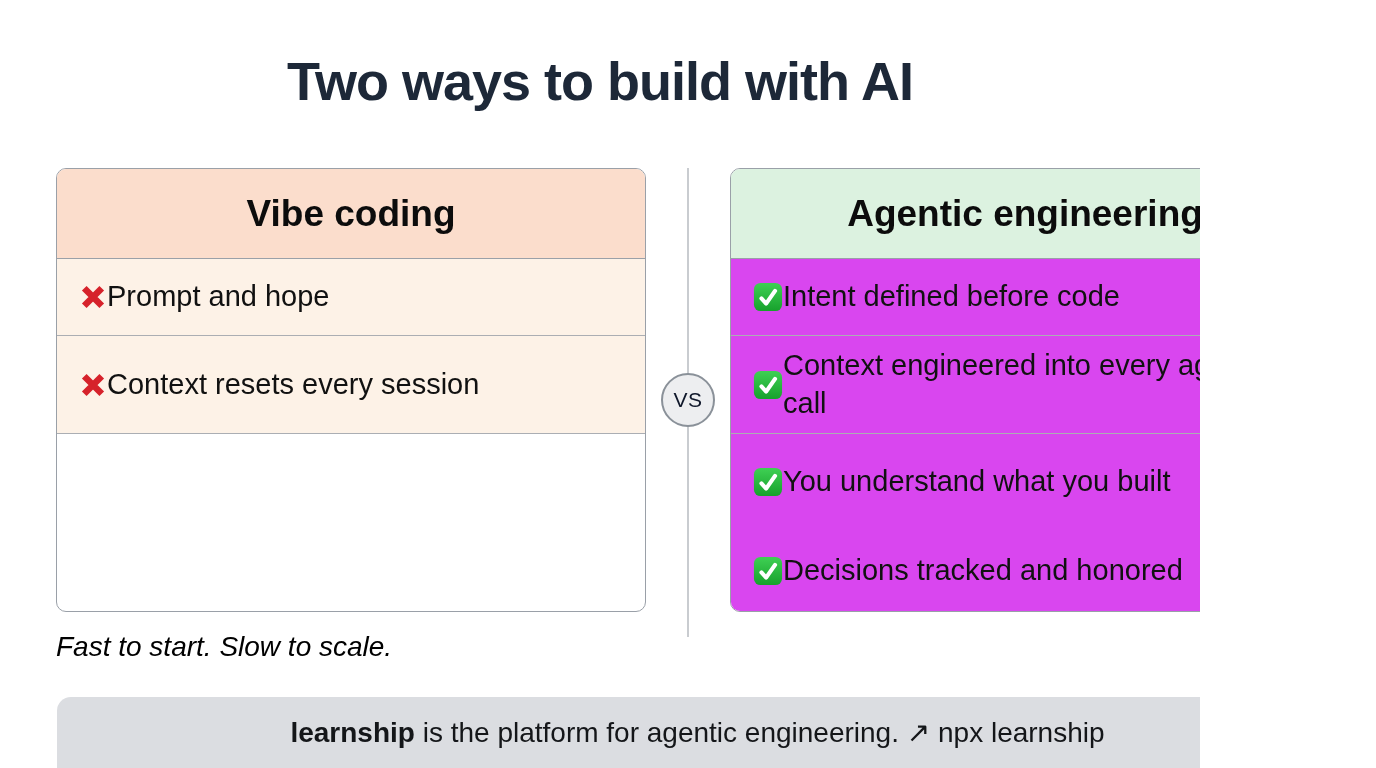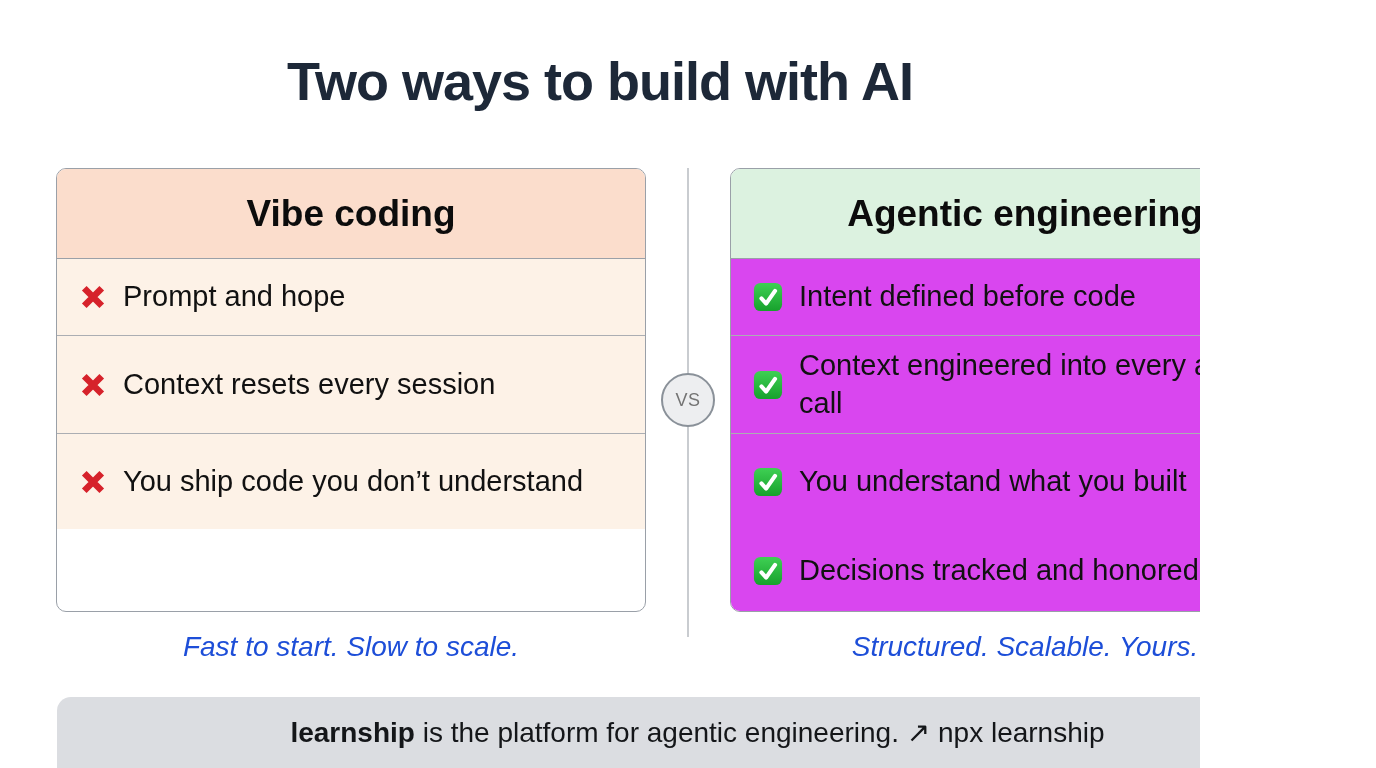--- a/index.html
+++ b/index.html
@@ -50,21 +50,20 @@
     font-weight: bold;
     color: #0c0c0c;
     border-bottom: 1px solid #9aa0a8;
   }
   .panel-left  .panel-header { background: #fbddcc; }
   .panel-right .panel-header { background: #dcf2e0; }
 
   .panel-row {
     display: flex;
     align-items: center;
-    gap: 16px;
     padding: 12px 22px;
     border-bottom: 1px solid #abaeb3;
     font-size: 29px;
     line-height: 1.28;
     color: #111111;
   }
   .panel-left  .panel-row { background: #fdf2e7; }
   .panel-right .panel-row { background: #d946ef; }
   .r1 { height: 77px; flex: 0 0 77px; }
   .r2 { height: 98px; flex: 0 0 98px; }
@@ -88,33 +87,33 @@
     left: 661px;
     top: 373px;
     width: 54px;
     height: 54px;
     border-radius: 50%;
     background: #edeef0;
     border: 2px solid #8a9199;
     display: flex;
     align-items: center;
     justify-content: center;
-    font-size: 18px;
+    font-size: 21px;
     letter-spacing: 0.5px;
-    color: #737373;
+    color: #0f172a;
   }
 
   .caption {
     position: absolute;
     top: 631px;
     width: 590px;
-    text-align: center;
+    text-align: left;
     font-style: italic;
     font-size: 28px;
-    color: #1d4ed8;
+    color: #000000;
   }
   .caption-left  { left: 56px; }
   .caption-right { left: 730px; }
 
   .footer {
     position: absolute;
     left: 57px;
     top: 697px;
     width: 1262px;
     height: 71px;
@@ -162,28 +161,20 @@
     <div class="panel-row r2">
       <span class="icon">
         <svg width="28" height="28" viewBox="0 0 32 32">
             <path d="M6 6 L26 26 M26 6 L6 26" stroke="#d6222b" stroke-width="7.5" stroke-linecap="butt"></path>
           </svg>
       </span>
       <span class="row-text">Context resets every session</span>
     </div>
 
 
-    <div class="panel-row r4">
-      <span class="icon">
-        <svg width="28" height="28" viewBox="0 0 32 32">
-            <path d="M6 6 L26 26 M26 6 L6 26" stroke="#d6222b" stroke-width="7.5" stroke-linecap="butt"></path>
-          </svg>
-      </span>
-      <span class="row-text">You ship code you don’t understand</span>
-    </div>
   </div>
 
   <div class="panel panel-right">
     <div class="panel-header">Agentic engineering</div>
 
     <div class="panel-row r1">
       <span class="icon">
         <svg width="30" height="30" viewBox="0 0 32 32">
             <rect x="1" y="1" width="30" height="30" rx="7" fill="url(#greenGrad)"></rect>
             <path d="M9 17.5 L14 23 L23.5 9.5" stroke="#ffffff" stroke-width="4.4" fill="none" stroke-linecap="round" stroke-linejoin="round"></path>
@@ -220,19 +211,18 @@
           </svg>
       </span>
       <span class="row-text">Decisions tracked and honored</span>
     </div>
   </div>
 
   <div class="divider"></div>
   <div class="vs-badge">VS</div>
 
   <div class="caption caption-left">Fast to start. Slow to scale.</div>
-  <div class="caption caption-right">Structured. Scalable. Yours.</div>
 
   <div class="footer">
     <span class="brand">learnship</span><span> is the platform for agentic engineering. </span><span>↗</span><span> npx learnship</span>
   </div>
 
 </div>
 
 </body></html>

